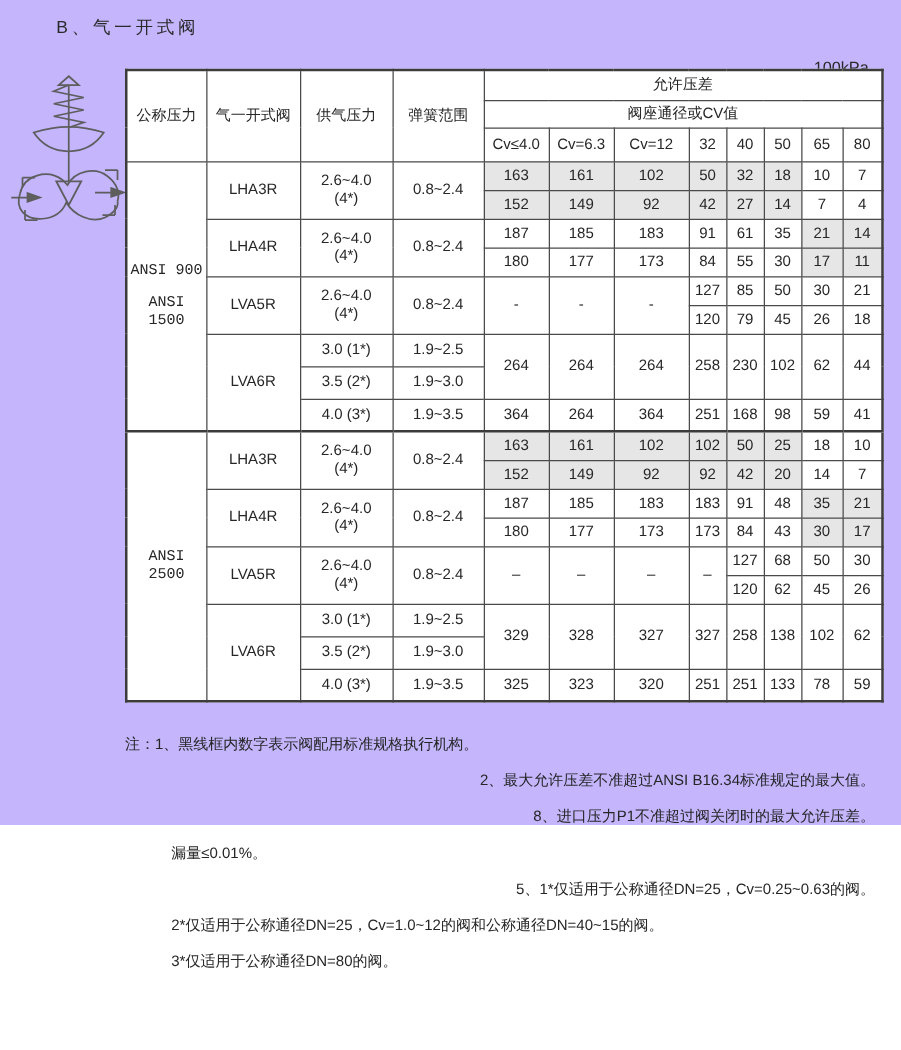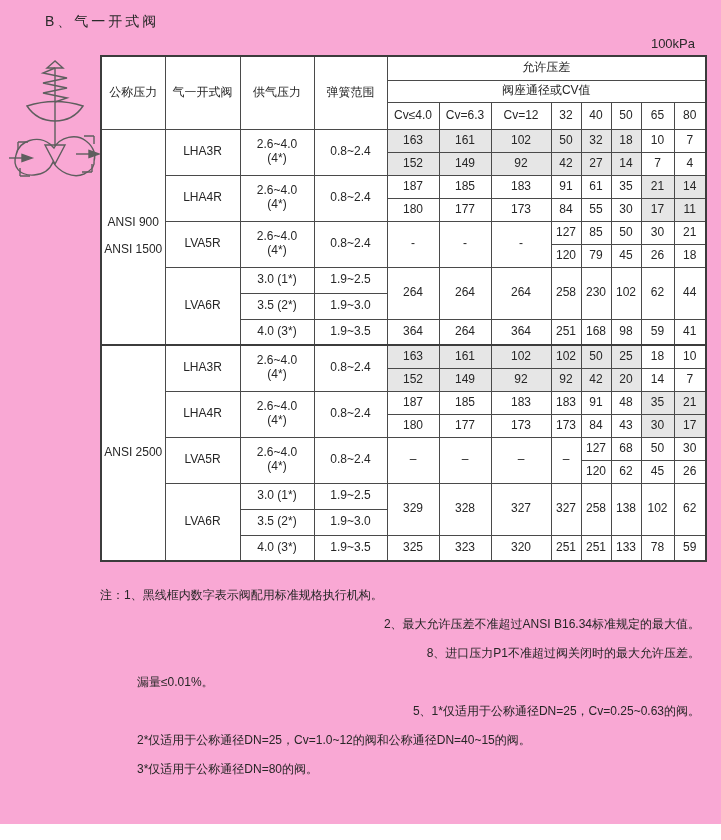--- a/index.html
+++ b/index.html
@@ -4,28 +4,28 @@
 <style>
   * { box-sizing: border-box; margin: 0; padding: 0; }
   html, body { background: #ffffff; }
   body {
     width: 721px; height: 840px;
     font-family: "Liberation Sans", sans-serif;
     color: #1f1f1f;
     position: relative;
     overflow: hidden;
   }
-  .page { position: relative; width: 721px; height: 824px; background:#f9a8d4; }
+  .page { position: relative; width: 721px; height: 660px; background:#c4b5fd; }
 
   .doc-title {
     position: absolute; left: 45px; top: 13px;
     font-size: 14px; letter-spacing: 3px; color: #2a2a2a;
   }
   .unit-label {
-    position: absolute; right: 26px; top: 36px;
+    position: absolute; right: 26px; top: 46px;
     font-size: 13px; color: #2a2a2a;
   }
 
   .valve-icon { position: absolute; left: 8px; top: 58px; width: 96px; height: 130px; }
   .valve-icon svg { width: 100%; height: 100%; }
 
   table.spec {
     position: absolute; left: 100px; top: 55px;
     border-collapse: collapse; table-layout: fixed;
     border: 2px solid #3c3c3c;
@@ -38,21 +38,21 @@
     padding: 0 1px; line-height: 1.15;
     color: #262626;
   }
   tr.hrow1 { height: 24px; }
   tr.hrow2 { height: 22px; }
   tr.hrow3 { height: 27px; }
   tr.std   { height: 23px; }
   tr.tall  { height: 26px; }
   tr.group-sep td { border-top: 2px solid #3c3c3c; }
 
-  td.pressure div { margin: 13px 0; }
+  td.pressure div { margin: 13px 0; font-family: Liberation Mono, monospace; }
   td.two-line { line-height: 1.35; margin-top: 27px; }
 
   td.sh   { background: #e6e6e6; }
   td.sh-l { border-left: 2px solid #171717; }
   td.sh-r { border-right: 2px solid #171717; }
   td.sh-t { border-top: 2px solid #171717; }
   td.sh-b { border-bottom: 2px solid #171717; }
 
   .notes { position: absolute; left: 100px; top: 588px; width: 600px; }
   .notes p { font-size: 12px; color: #262626; line-height: 14px; margin: 0 0 15px 0; }

